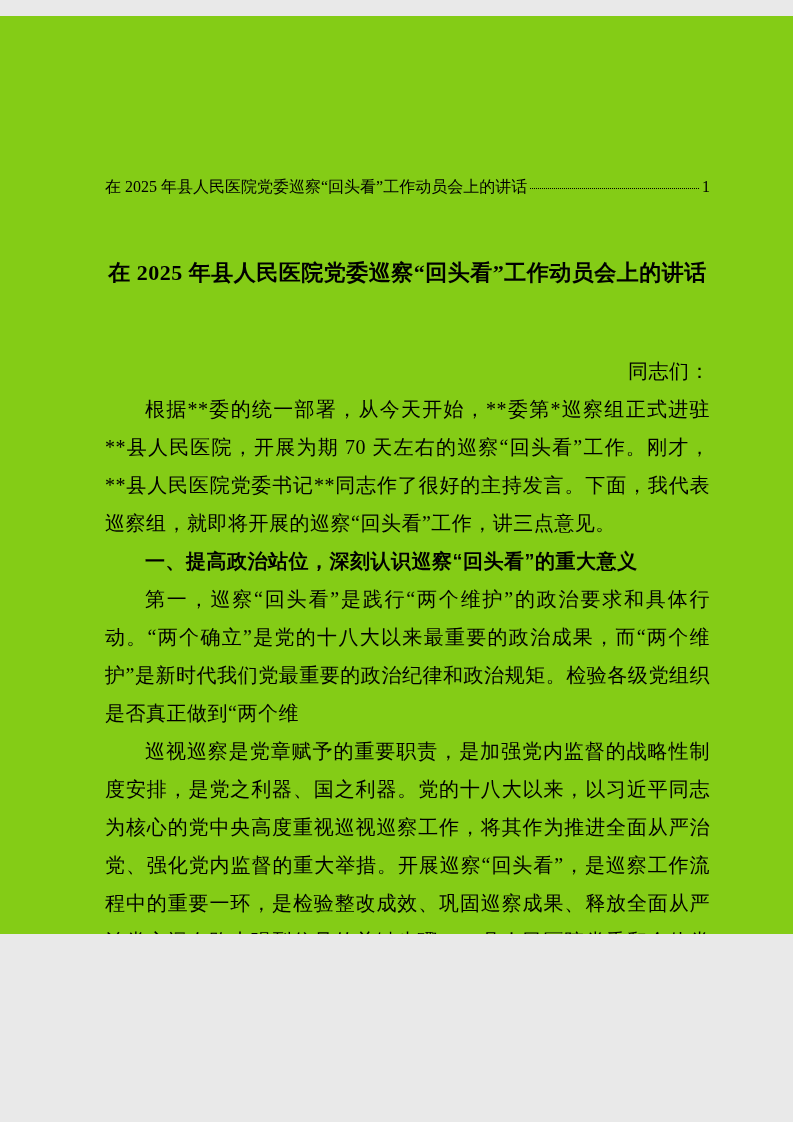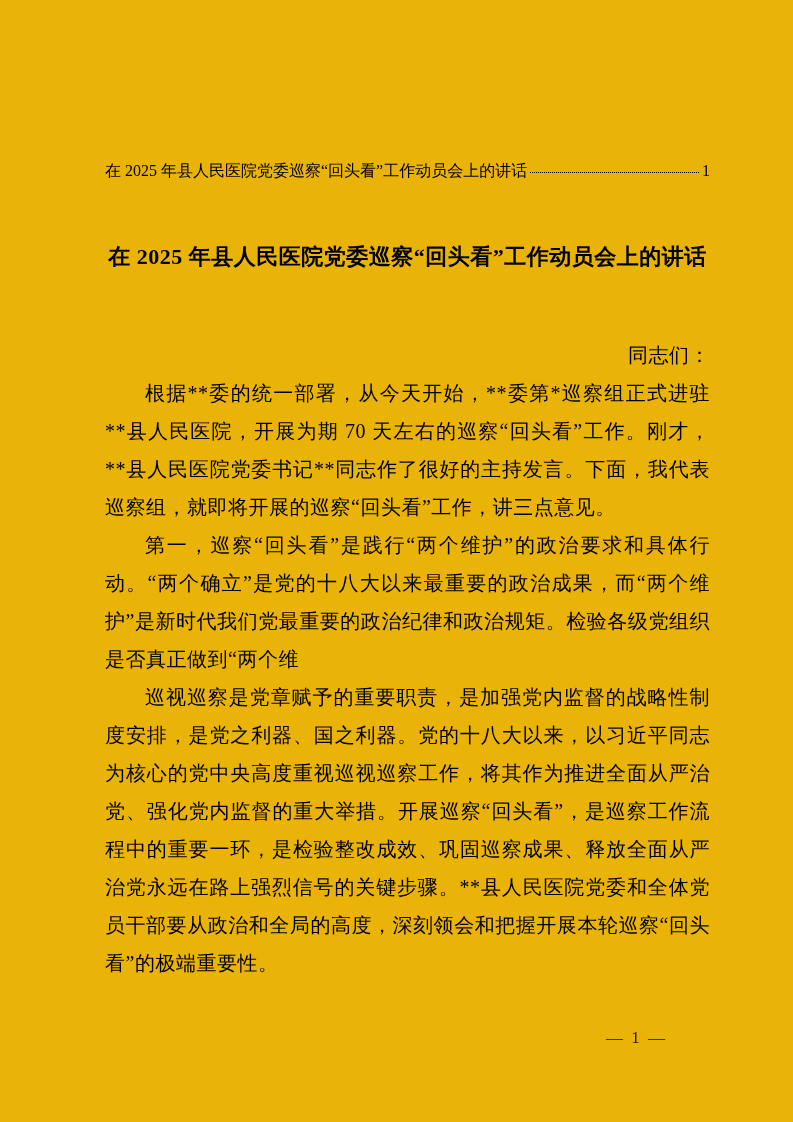--- a/index.html
+++ b/index.html
@@ -1,22 +1,22 @@
 <!DOCTYPE html>
 <html><head>
 <meta charset="utf-8">
 <style>
   * { margin: 0; padding: 0; box-sizing: border-box; }
   html, body { background: #e9e9e9; }
   .page {
     position: relative;
     width: 793px;
-    height: 1122px;
-    margin: 0 auto;
-    background: #eab308;
+    height: 918px;
+    margin: 16px auto;
+    background: #84cc16;
     overflow: hidden;
     color: #000000;
     font-family: "Liberation Serif", "DejaVu Serif", serif;
   }
   .content {
     position: absolute;
     left: 105px;
     top: 0;
     width: 605px;
   }
@@ -95,20 +95,21 @@
         <span class="toc-dots"></span>
         <span class="toc-page">1</span>
       </div>
     </div>
 
     <h1 class="doc-title">在 2025 年县人民医院党委巡察“回头看”工作动员会上的讲话</h1>
 
     <div class="body-text">
       <p class="salutation">同志们：</p>
       <p class="para">根据**委的统一部署，从今天开始，**委第*巡察组正式进驻**县人民医院，开展为期 70 天左右的巡察“回头看”工作。刚才，**县人民医院党委书记**同志作了很好的主持发言。下面，我代表巡察组，就即将开展的巡察“回头看”工作，讲三点意见。</p>
+      <h2 class="section-heading">一、提高政治站位，深刻认识巡察“回头看”的重大意义</h2>
       <p class="para">第一，巡察“回头看”是践行“两个维护”的政治要求和具体行动。“两个确立”是党的十八大以来最重要的政治成果，而“两个维护”是新时代我们党最重要的政治纪律和政治规矩。检验各级党组织是否真正做到“两个维</p>
       <p class="para">巡视巡察是党章赋予的重要职责，是加强党内监督的战略性制度安排，是党之利器、国之利器。党的十八大以来，以习近平同志为核心的党中央高度重视巡视巡察工作，将其作为推进全面从严治党、强化党内监督的重大举措。开展巡察“回头看”，是巡察工作流程中的重要一环，是检验整改成效、巩固巡察成果、释放全面从严治党永远在路上强烈信号的关键步骤。**县人民医院党委和全体党员干部要从政治和全局的高度，深刻领会和把握开展本轮巡察“回头看”的极端重要性。</p>
     </div>
 
   </div>
 
   <div class="page-number">— 1 —</div>
 </div>
 
 </body></html>

